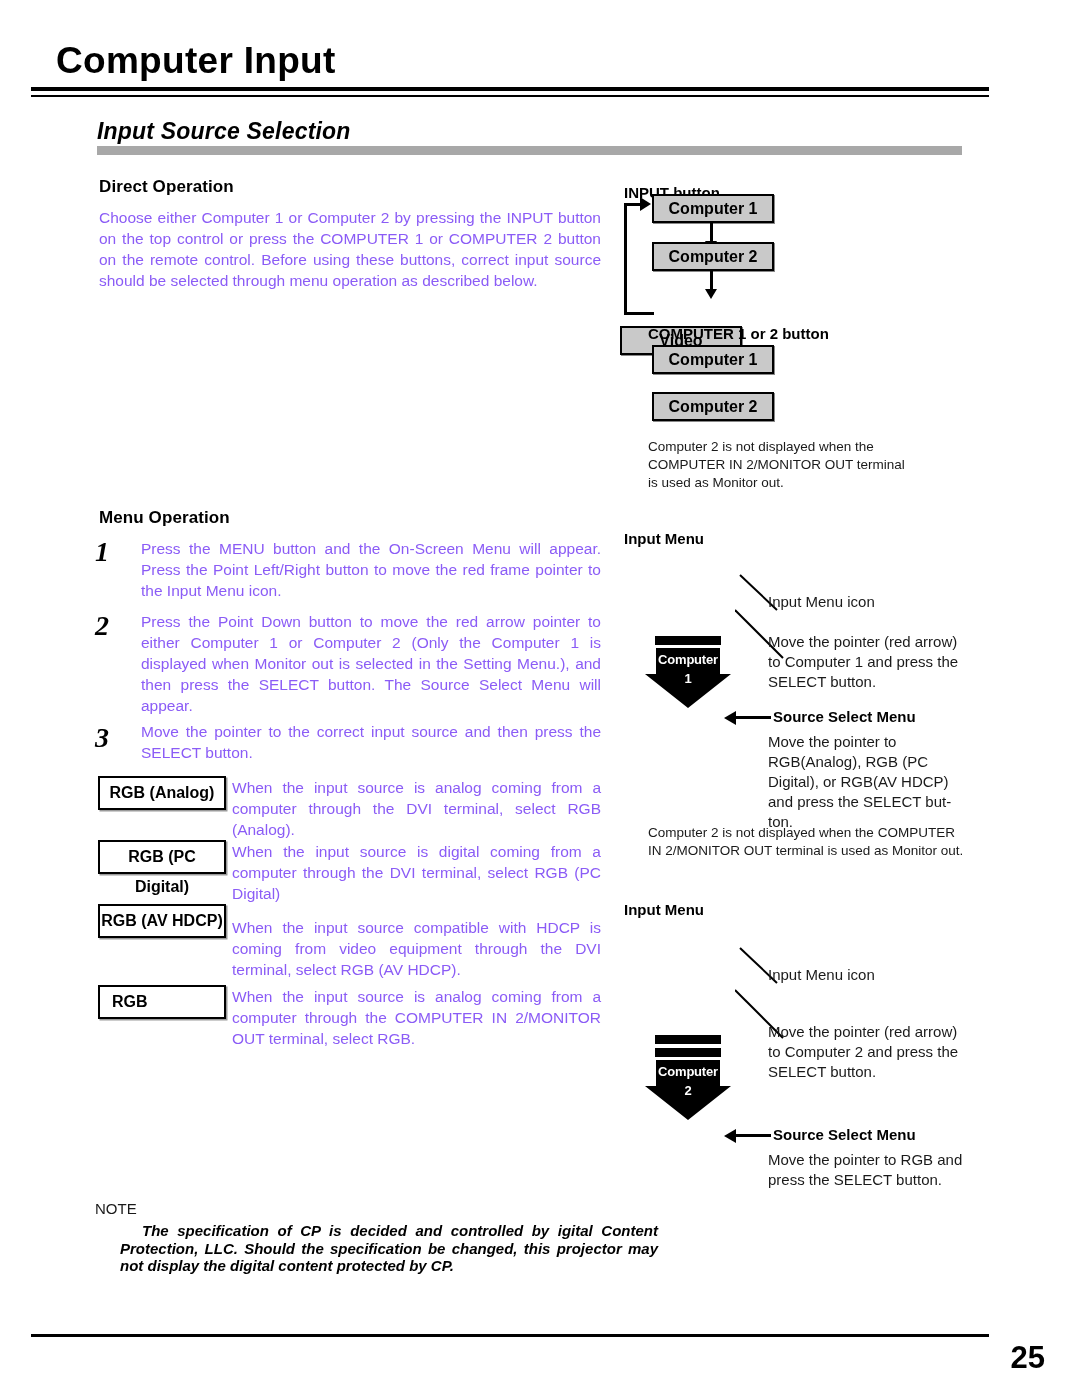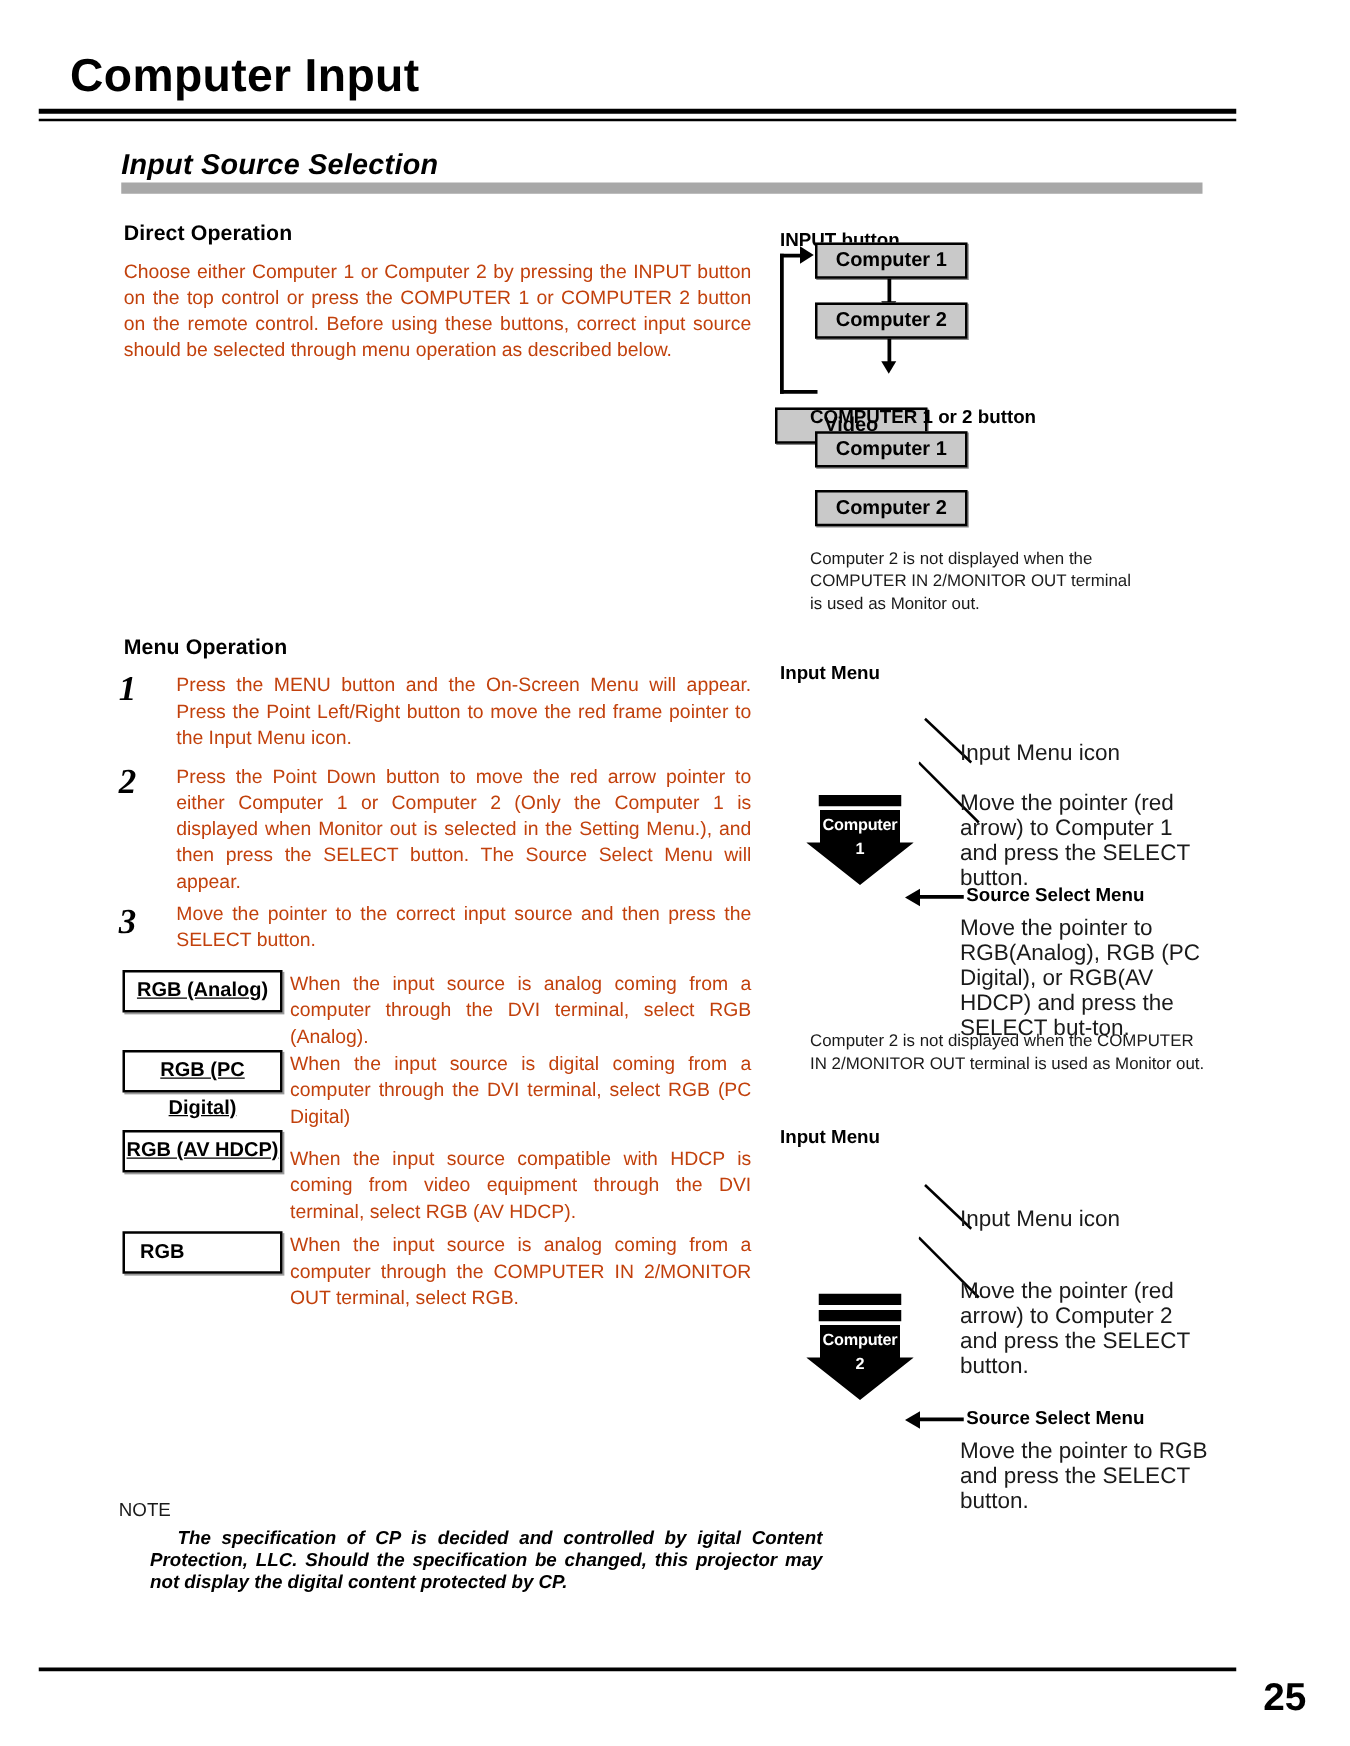--- a/index.html
+++ b/index.html
@@ -66,21 +66,21 @@
     position: absolute;
     font-size: 17px;
     font-weight: bold;
     letter-spacing: 0.1px;
   }
   .body-para {
     position: absolute;
     font-size: 15.5px;
     line-height: 21px;
     text-align: justify;
-    color: #c2410c;
+    color: #8b5cf6;
   }
   .body-para.last-left { text-align-last: left; }
 
   .step-num {
     position: absolute;
     font-family: "Liberation Serif", serif;
     font-style: italic;
     font-weight: bold;
     font-size: 28px;
   }
@@ -91,21 +91,21 @@
     font-weight: bold;
   }
   .side-note {
     position: absolute;
     font-size: 13.5px;
     line-height: 18px;
     color: #1a1a1a;
   }
   .side-text {
     position: absolute;
-    font-size: 18px;
+    font-size: 15px;
     line-height: 20px;
     color: #1a1a1a;
   }
 
   
   .flow-box {
     position: absolute;
     background: #c9c9c9;
     border: 2px solid #000;
     font-size: 16px;
@@ -151,21 +151,21 @@
   .label-box {
     position: absolute;
     background: #fff;
     border: 2px solid #000;
     font-size: 16px;
     font-weight: bold;
     height: 30px;
     line-height: 30px;
     box-shadow: 1.5px 1.5px 0 #9a9a9a;
   }
-  .label-box.centered { text-align: center; text-decoration: underline; }
+  .label-box.centered { text-align: center; }
   .label-box.left-pad { padding-left: 12px; }
 
   
   .icon-wrap { position: absolute; }
   .icon-bar {
     position: absolute;
     background: #000;
     height: 9px;
     left: 10px;
     width: 66px;

